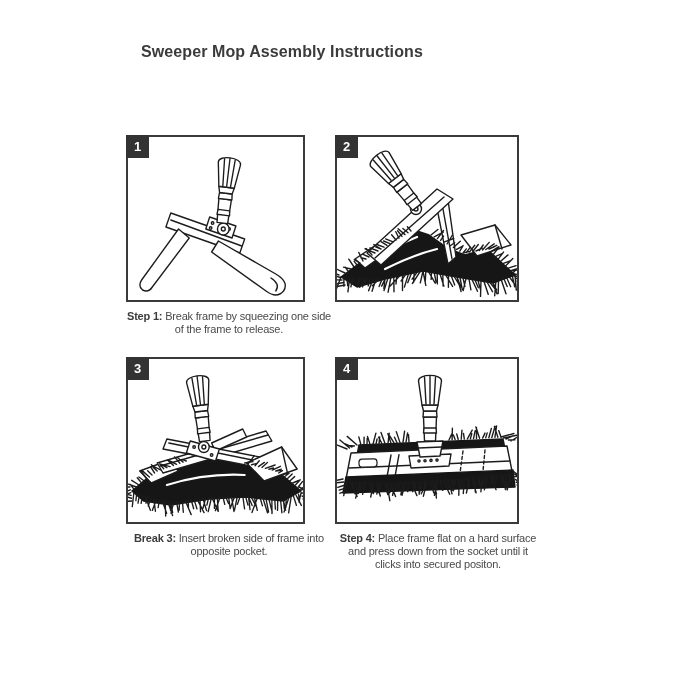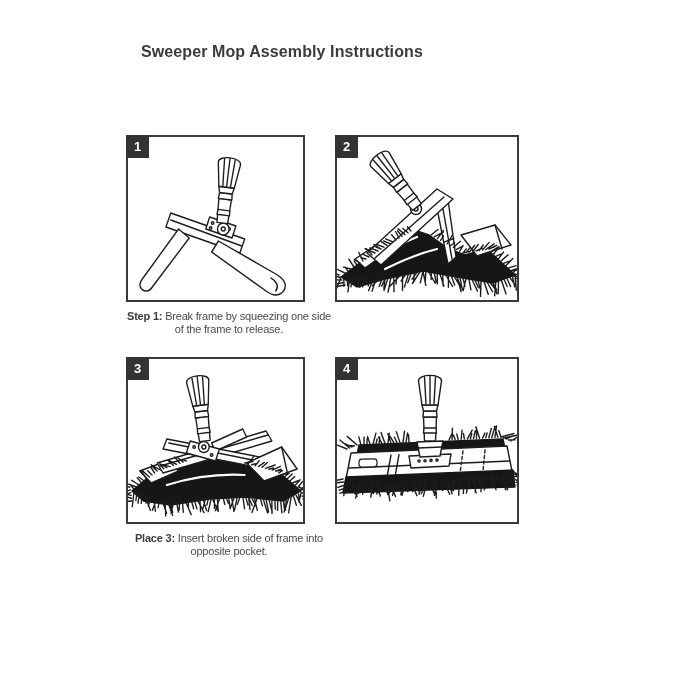--- a/index.html
+++ b/index.html
@@ -142,21 +142,21 @@
           <g transform="translate(79,82) rotate(-7)">
             <path d="M-5.5,0 L5.5,0 L6.5,-24 L-6.5,-24 Z" fill="#fff" stroke="#1c1c1c" stroke-width="1.4" stroke-linejoin="round"></path>
             <path d="M-6.5,-8 L6.5,-8 L6,-13 L-6,-13 Z" fill="#fff" stroke="#1c1c1c" stroke-width="1.4" stroke-linejoin="round"></path>
             <path d="M-7,-24 L7,-24 L6.5,-30 L-6.5,-30 Z" fill="#fff" stroke="#1c1c1c" stroke-width="1.4" stroke-linejoin="round"></path>
             <path d="M-6.5,-30 L6.5,-30 L8,-36 L-8,-36 Z" fill="#fff" stroke="#1c1c1c" stroke-width="1.4" stroke-linejoin="round"></path>
             <path d="M-8,-36 L-11.5,-60 C-12,-67.5 12,-67.5 11.5,-60 L8,-36 Z" fill="#fff" stroke="#1c1c1c" stroke-width="1.4" stroke-linejoin="round"></path>
             <path d="M-4,-37 L-5.5,-64 M4,-37 L5.5,-64 M0,-37 L0,-65" fill="none" stroke="#1c1c1c" stroke-width="1.4" stroke-linejoin="round"></path>
           </g>
         </svg>
     </div>
-    <figcaption class="cap"><b>Place 3:</b> <span>Insert broken side of frame into opposite pocket.</span></figcaption>
+    <figcaption class="cap"><b>Break 3:</b> <span>Insert broken side of frame into opposite pocket.</span></figcaption>
   </figure>
 
   <figure class="step">
     <div class="panel">
       <div class="badge">4</div>
       <svg id="il4" viewBox="0 0 180 163" preserveAspectRatio="none" role="img">
         <path class="k" d="M22,86 L166,80 L168,90 L20,96 Z"></path>
         <path class="w" d="M14,94 L170,87 L175,112 L9,120 Z"></path>
         <path class="ln" d="M12,109 L173,102"></path>
         <path class="ln" d="M54,96 L50,118 M62,95.6 L58,117.6"></path>
@@ -180,15 +180,16 @@
           <g transform="translate(93,82) rotate(0)">
             <path d="M-5.5,0 L5.5,0 L6.5,-24 L-6.5,-24 Z" fill="#fff" stroke="#1c1c1c" stroke-width="1.4" stroke-linejoin="round"></path>
             <path d="M-6.5,-8 L6.5,-8 L6,-13 L-6,-13 Z" fill="#fff" stroke="#1c1c1c" stroke-width="1.4" stroke-linejoin="round"></path>
             <path d="M-7,-24 L7,-24 L6.5,-30 L-6.5,-30 Z" fill="#fff" stroke="#1c1c1c" stroke-width="1.4" stroke-linejoin="round"></path>
             <path d="M-6.5,-30 L6.5,-30 L8,-36 L-8,-36 Z" fill="#fff" stroke="#1c1c1c" stroke-width="1.4" stroke-linejoin="round"></path>
             <path d="M-8,-36 L-11.5,-60 C-12,-67.5 12,-67.5 11.5,-60 L8,-36 Z" fill="#fff" stroke="#1c1c1c" stroke-width="1.4" stroke-linejoin="round"></path>
             <path d="M-4,-37 L-5.5,-64 M4,-37 L5.5,-64 M0,-37 L0,-65" fill="none" stroke="#1c1c1c" stroke-width="1.4" stroke-linejoin="round"></path>
           </g>
         </svg>
     </div>
+    <figcaption class="cap"><b>Step 4:</b> <span>Place frame flat on a hard surface and press down from the socket until it clicks into secured positon.</span></figcaption>
   </figure>
 
 </div>
 
 </body></html>

